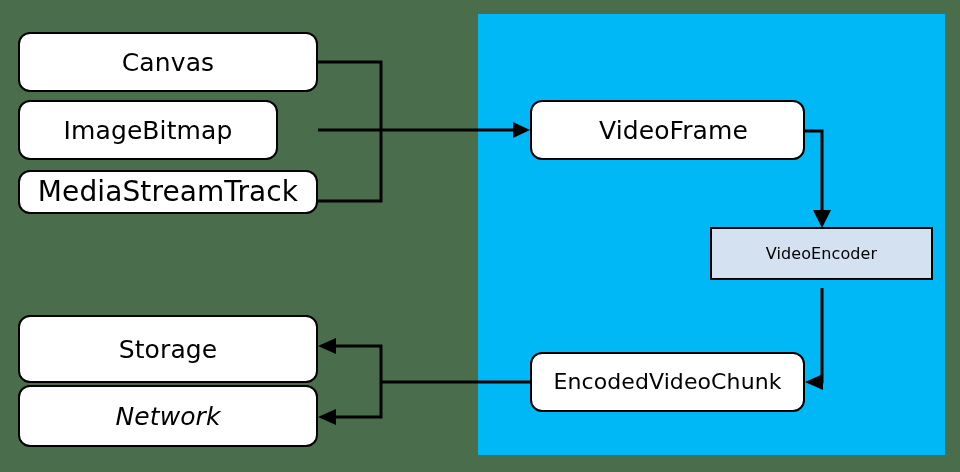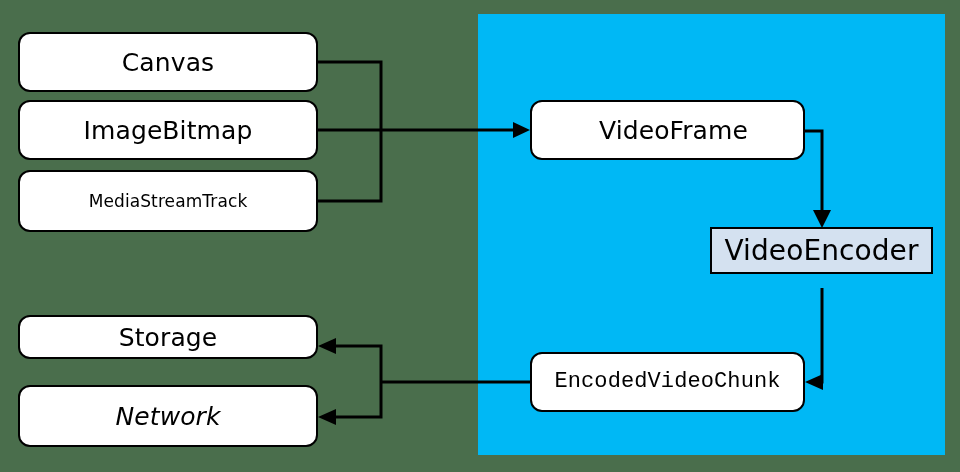--- a/index.html
+++ b/index.html
@@ -44,29 +44,29 @@
   .node.sharp {
     border-radius: 0;
     border-width: 2px;
     background: #d4e1f0;
   }
   .node-label {
     display: block;
   }
   
   #node-canvas        { left: 18px;  top: 32px;  width: 300px; height: 60px; }
-  #node-imagebitmap   { left: 18px;  top: 100px; width: 300px; height: 60px; }
-  #node-mediastreamtrack { left: 18px; top: 170px; width: 300px; height: 62px; font-size: 17px; }
+  #node-imagebitmap   { left: 18px;  top: 100px; width: 260px; height: 60px; }
+  #node-mediastreamtrack { left: 18px; top: 170px; width: 300px; height: 44px; font-size: 28px; }
   
-  #node-storage       { left: 18px;  top: 315px; width: 300px; height: 44px; }
+  #node-storage       { left: 18px;  top: 315px; width: 300px; height: 68px; }
   #node-network       { left: 18px;  top: 385px; width: 300px; height: 62px; font-style: italic; }
   
   #node-videoframe       { left: 530px; top: 100px; width: 275px; height: 60px; padding-left: 12px; }
-  #node-videoencoder     { left: 710px; top: 227px; width: 223px; height: 47px; font-size: 28px; }
-  #node-encodedvideochunk{ left: 530px; top: 352px; width: 275px; height: 60px; font-size: 22px; font-family: Liberation Mono, monospace; }
+  #node-videoencoder     { left: 710px; top: 227px; width: 223px; height: 53px; font-size: 16px; }
+  #node-encodedvideochunk{ left: 530px; top: 352px; width: 275px; height: 60px; font-size: 22px; }
 
   #edges {
     position: absolute;
     left: 0;
     top: 0;
     width: 960px;
     height: 472px;
     pointer-events: none;
   }
   #edges path, #edges line {

